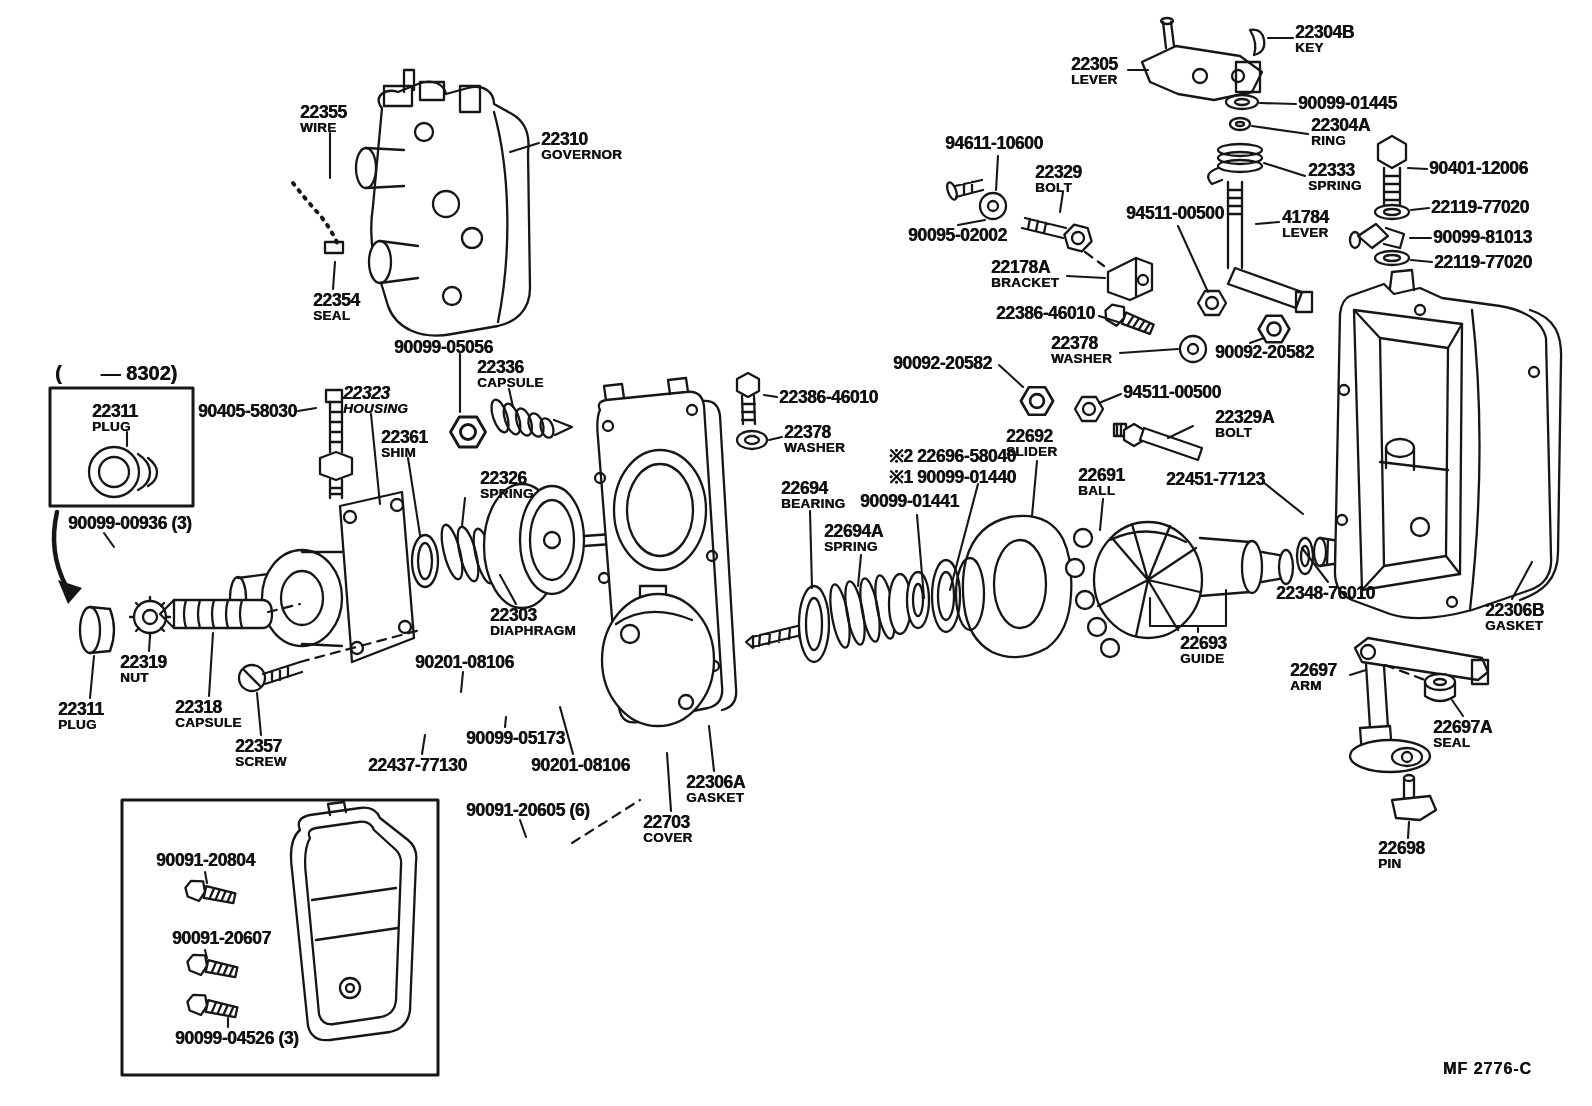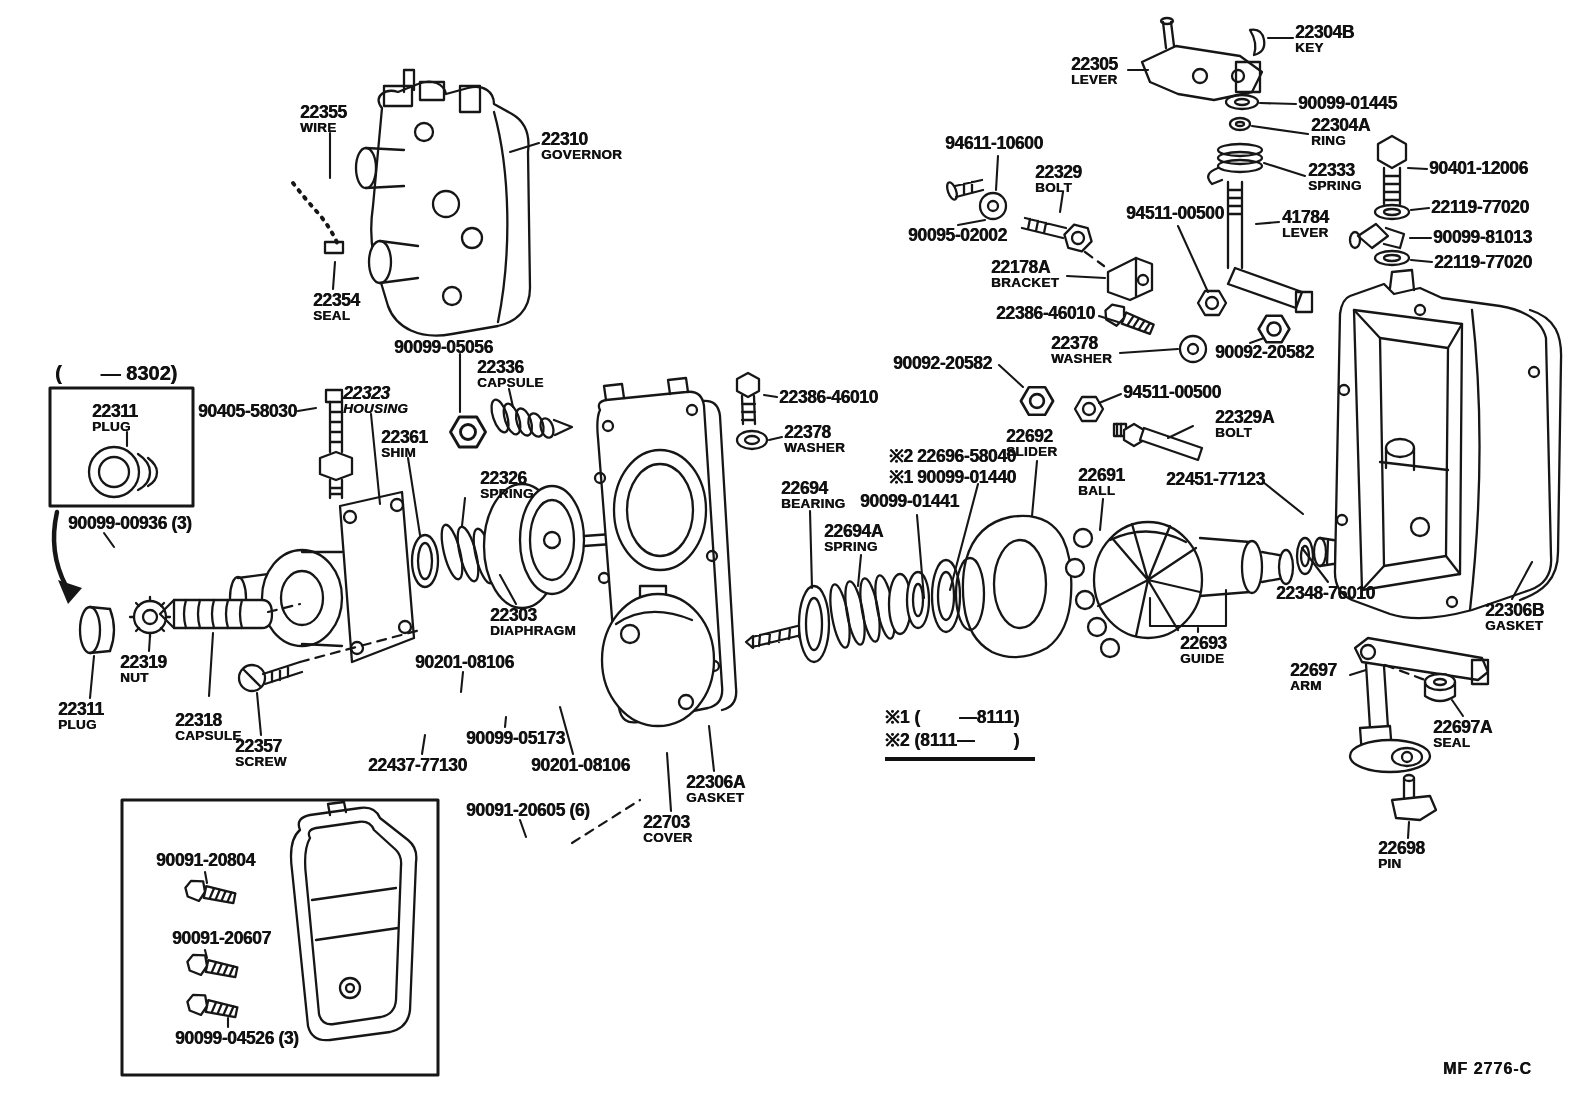--- a/index.html
+++ b/index.html
@@ -451,42 +451,38 @@
         <line x1="1427" y1="169" x2="1408" y2="168" class="ldr"></line>
         <line x1="1429" y1="208" x2="1411" y2="210" class="ldr"></line>
         <line x1="1431" y1="238" x2="1410" y2="238" class="ldr"></line>
         <line x1="1432" y1="262" x2="1411" y2="260" class="ldr"></line>
         <line x1="1279" y1="222" x2="1256" y2="224" class="ldr"></line>
       </g>
 </svg>
 
 <div class="inset-caption">(       — 8302)</div>
 
-<div class="note-block">
-  <div class="note-line">※1 (        —8111)</div>
-  <div class="note-line">※2 (8111—        )</div>
-</div>
 
 <div class="footer-code">MF 2776-C</div>
 
 <div id="labels-root">
       <div class="plabel" style="left: 300px; top: 103px;"><span class="num">22355</span><span class="sub">WIRE</span></div>
       <div class="plabel" style="left: 541px; top: 130px;"><span class="num">22310</span><span class="sub">GOVERNOR</span></div>
       <div class="plabel" style="left: 313px; top: 291px;"><span class="num">22354</span><span class="sub">SEAL</span></div>
       <div class="plabel" style="left: 394px; top: 338px;"><span class="num">90099-05056</span></div>
       <div class="plabel" style="left: 477px; top: 358px;"><span class="num">22336</span><span class="sub">CAPSULE</span></div>
       <div class="plabel" style="left: 343px; top: 384px; font-style: italic;"><span class="num">22323</span><span class="sub">HOUSING</span></div>
       <div class="plabel" style="left: 381px; top: 428px;"><span class="num">22361</span><span class="sub">SHIM</span></div>
       <div class="plabel" style="left: 441px; top: 469px; margin-left: 39px;"><span class="num">22326</span><span class="sub">SPRING</span></div>
       <div class="plabel" style="left: 92px; top: 402px;"><span class="num">22311</span><span class="sub">PLUG</span></div>
       <div class="plabel" style="left: 198px; top: 402px;"><span class="num">90405-58030</span></div>
       <div class="plabel" style="left: 68px; top: 514px;"><span class="num">90099-00936 (3)</span></div>
       <div class="plabel" style="left: 120px; top: 653px;"><span class="num">22319</span><span class="sub">NUT</span></div>
       <div class="plabel" style="left: 58px; top: 700px;"><span class="num">22311</span><span class="sub">PLUG</span></div>
-      <div class="plabel" style="left: 175px; top: 698px; margin-top: 13px;"><span class="num">22318</span><span class="sub">CAPSULE</span></div>
+      <div class="plabel" style="left: 175px; top: 698px;"><span class="num">22318</span><span class="sub">CAPSULE</span></div>
       <div class="plabel" style="left: 235px; top: 737px;"><span class="num">22357</span><span class="sub">SCREW</span></div>
       <div class="plabel" style="left: 490px; top: 606px;"><span class="num">22303</span><span class="sub">DIAPHRAGM</span></div>
       <div class="plabel" style="left: 415px; top: 653px;"><span class="num">90201-08106</span></div>
       <div class="plabel" style="left: 368px; top: 756px;"><span class="num">22437-77130</span></div>
       <div class="plabel" style="left: 466px; top: 729px;"><span class="num">90099-05173</span></div>
       <div class="plabel" style="left: 531px; top: 756px;"><span class="num">90201-08106</span></div>
       <div class="plabel" style="left: 466px; top: 801px;"><span class="num">90091-20605 (6)</span></div>
       <div class="plabel" style="left: 686px; top: 773px;"><span class="num">22306A</span><span class="sub">GASKET</span></div>
       <div class="plabel" style="left: 643px; top: 813px;"><span class="num">22703</span><span class="sub">COVER</span></div>
       <div class="plabel" style="left: 156px; top: 851px;"><span class="num">90091-20804</span></div>

